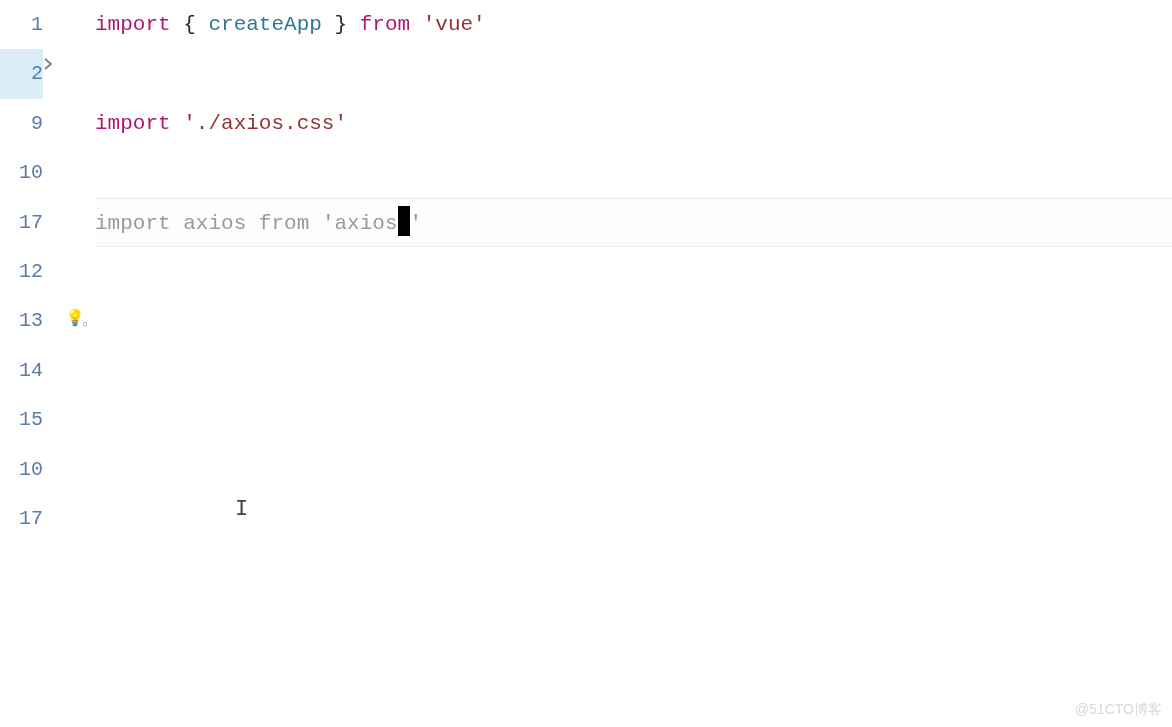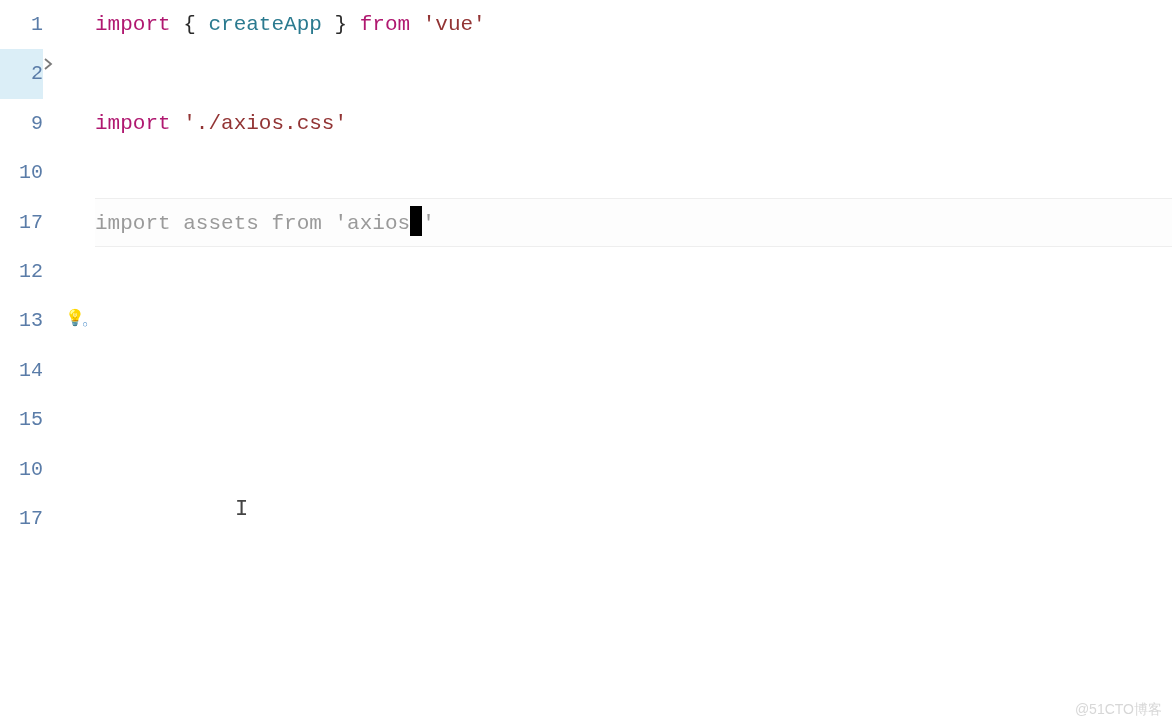--- a/index.html
+++ b/index.html
@@ -160,21 +160,21 @@
 
 
 
     <div class="line"></div>
 
 
     <div class="line"><span class="kw-import">import</span><span> </span><span class="string">'./axios.css'</span></div>
 
     <div class="line"></div>
 
-    <div class="line line-current"><span class="kw-import dim">import</span><span> </span><span class="ident dim">assets</span><span> </span><span class="kw-from dim">from</span><span> </span><span class="string dim">'axios</span><span class="cursor-block"></span><span class="string dim">'</span></div>
+    <div class="line line-current"><span class="kw-import dim">import</span><span> </span><span class="ident dim">axios</span><span> </span><span class="kw-from dim">from</span><span> </span><span class="string dim">'axios</span><span class="cursor-block"></span><span class="string dim">'</span></div>
 
     <div class="line"></div>
 
 
     <div class="line"></div>
   </div>
 </div>
 
 <div class="lightbulb">💡</div>
 

